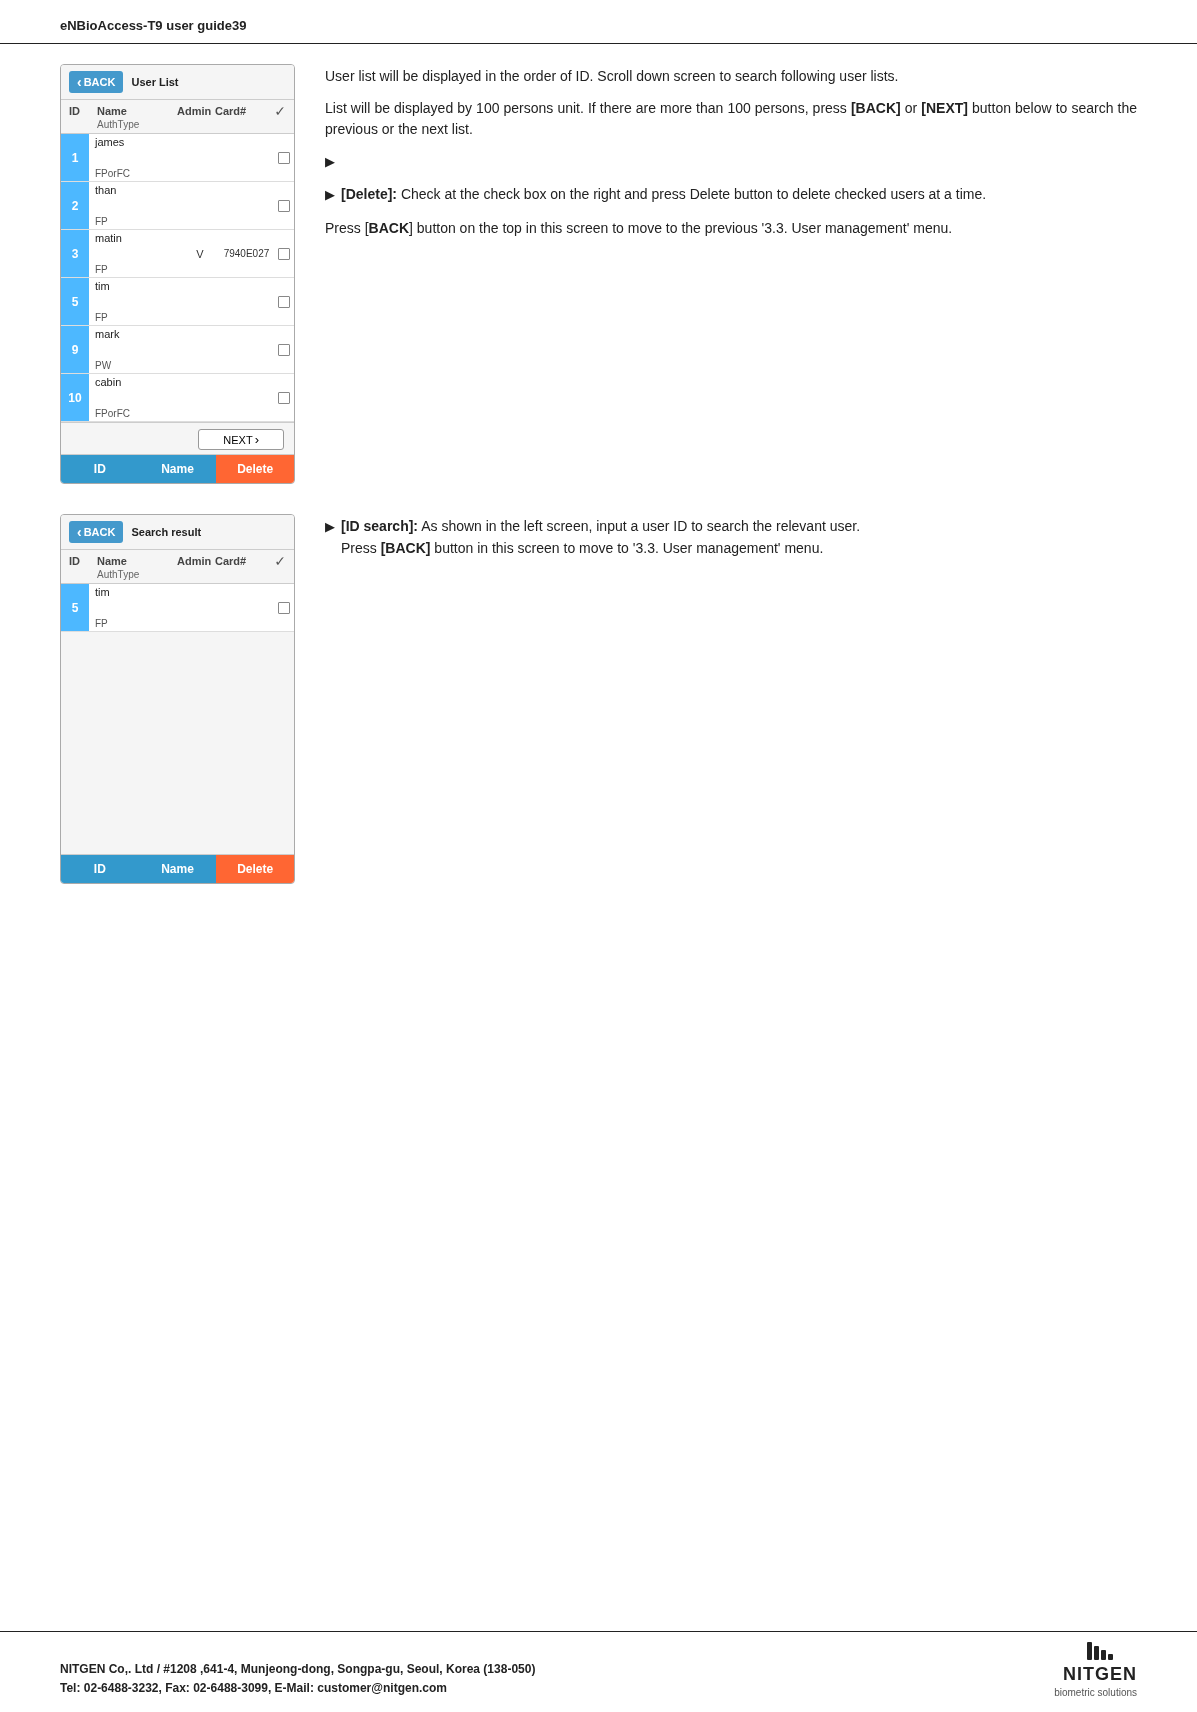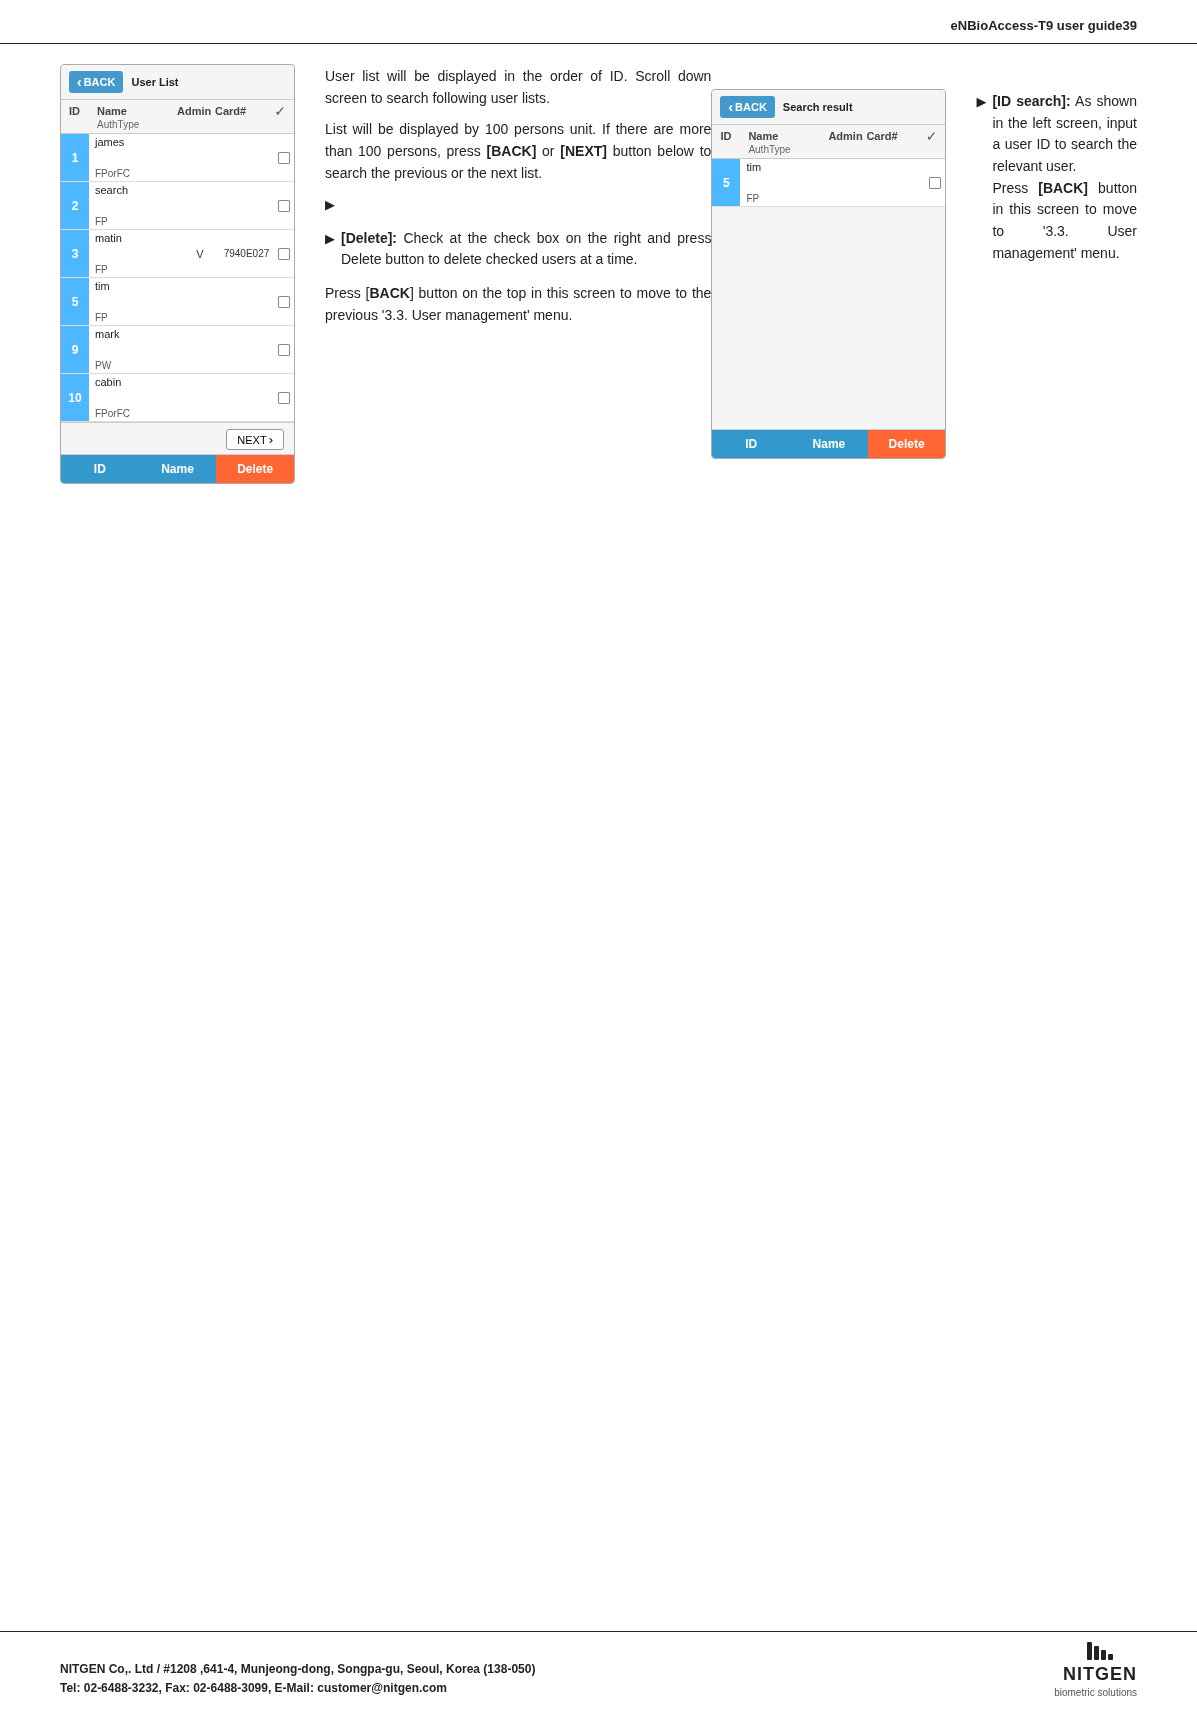--- a/index.html
+++ b/index.html
@@ -10,39 +10,39 @@
       font-family: Arial, sans-serif;
       font-size: 14px;
       color: #222;
       position: relative;
       overflow: hidden;
     }
 
     
     .page-header {
       display: flex;
-      justify-content: flex-end;
+      justify-content: flex-start;
       align-items: center;
       padding: 18px 60px 10px 60px;
       border-bottom: 1.5px solid #222;
     }
     .page-header .doc-title {
       font-weight: bold;
       font-size: 13px;
     }
     .page-header .page-num {
       font-weight: bold;
       font-size: 13px;
     }
 
     
     .content-area {
       display: flex;
+      flex-direction: column;
       padding: 20px 60px 0 60px;
-      align-items: center;
     }
 
     
     .row-section {
       display: flex;
       gap: 30px;
       margin-bottom: 30px;
     }
 
     
@@ -180,21 +180,21 @@
       justify-content: flex-end;
       padding: 6px 10px 4px 0;
       background: #f5f5f5;
       border-top: 1px solid #ccc;
     }
     .next-btn {
       background: #fff;
       border: 1px solid #999;
       border-radius: 3px;
       font-size: 11px;
-      padding: 2px 10px;
+      padding: 2px 24px;
       cursor: pointer;
       display: flex;
       align-items: center;
       gap: 2px;
     }
     .next-btn::after {
       content: "›";
       font-size: 13px;
     }
 
@@ -374,21 +374,21 @@
           <div class="user-admin-col"></div>
           <div class="user-card-col"></div>
           <div class="user-checkbox">
               <div class="checkbox-box"></div>
             </div>
         </div>
 
         <div class="user-row">
           <div class="user-row-id">2</div>
           <div class="user-row-details">
-            <span class="user-name">search</span>
+            <span class="user-name">than</span>
             <span class="user-authtype">FP</span>
           </div>
           <div class="user-admin-col"></div>
           <div class="user-card-col"></div>
           <div class="user-checkbox">
               <div class="checkbox-box"></div>
             </div>
         </div>
 
         <div class="user-row">

